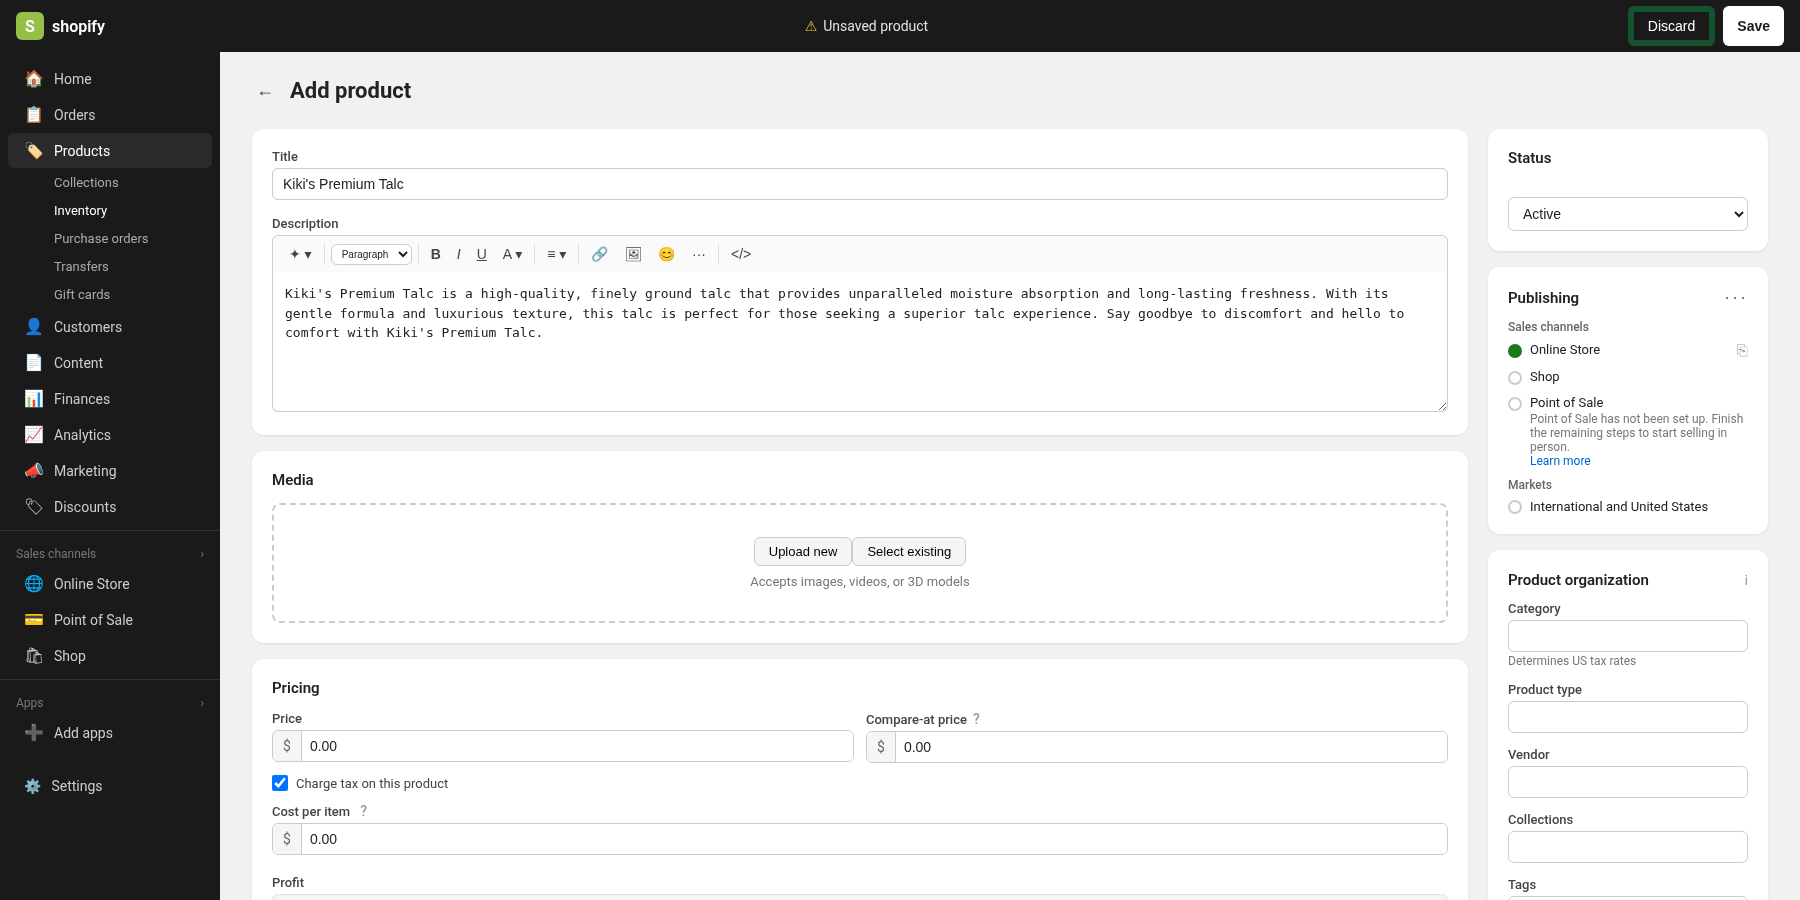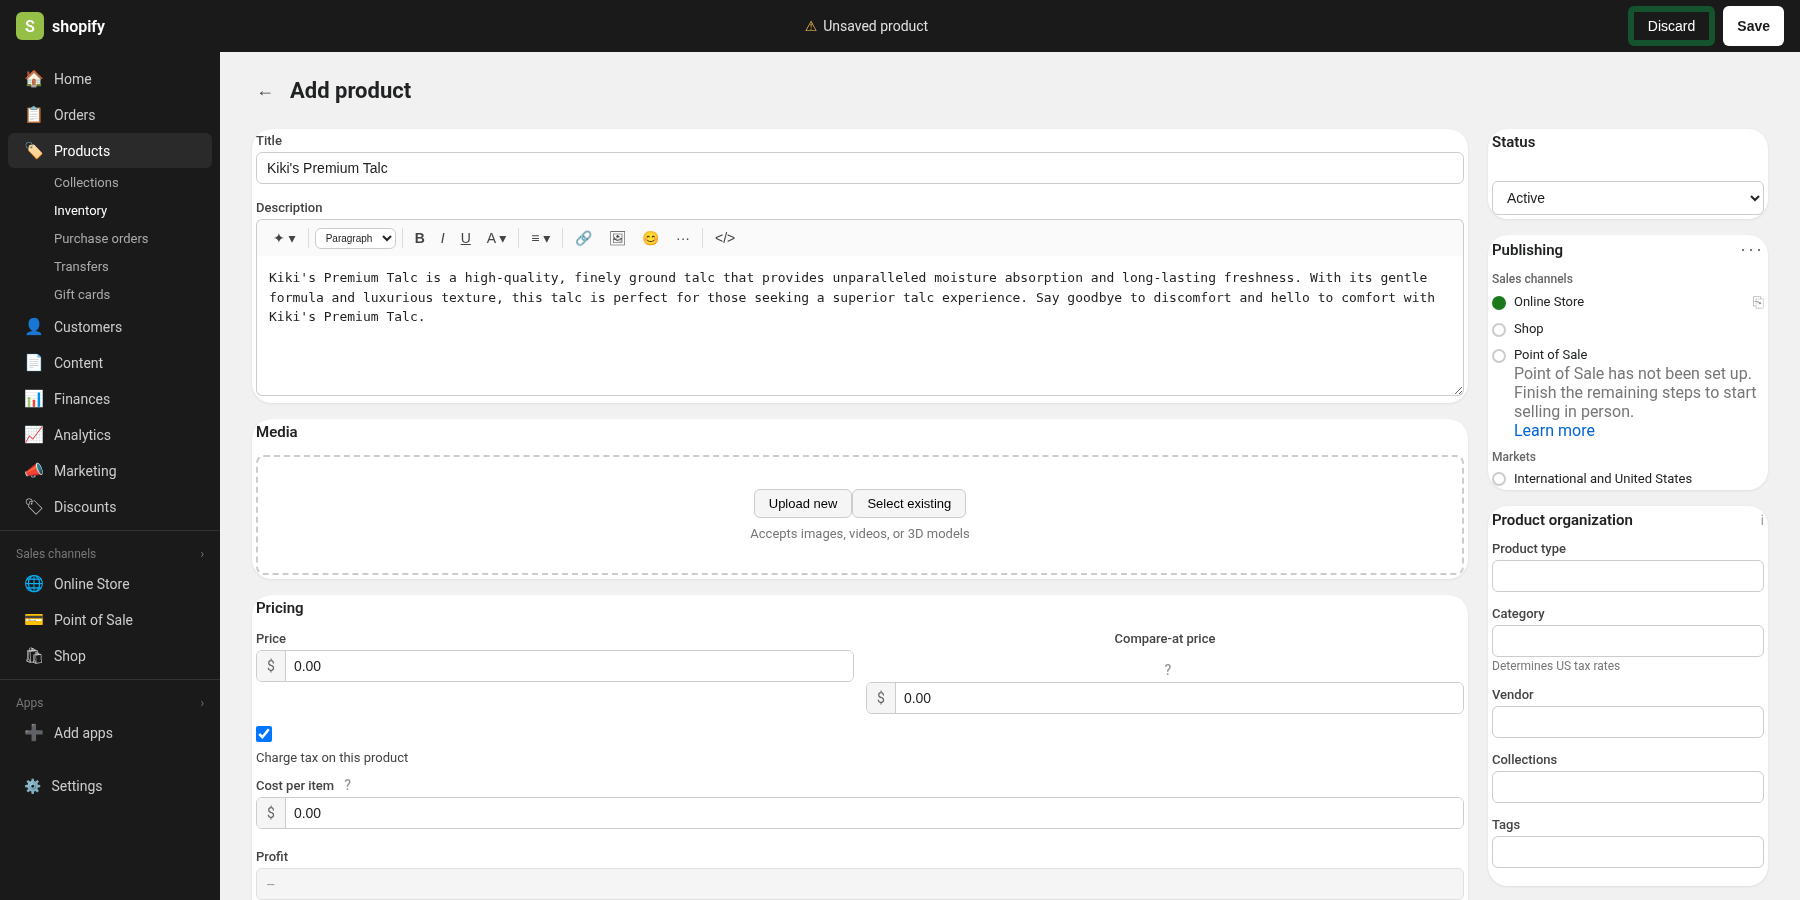--- a/index.html
+++ b/index.html
@@ -83,22 +83,22 @@
     }
     .back-btn { background: none; border: none; cursor: pointer; color: #444; font-size: 18px; padding: 4px; }
     .page-title { font-size: 22px; font-weight: 700; }
 
     .content-area { display: flex; gap: 20px; }
     .content-main { flex: 1; display: flex; flex-direction: column; gap: 16px; }
     .content-side { width: 280px; flex-shrink: 0; display: flex; flex-direction: column; gap: 16px; }
 
     .card {
       background: #fff;
-      border-radius: 20px;
-      padding: 4px;
+      border-radius: 12px;
+      padding: 20px;
       box-shadow: 0 1px 3px rgba(0,0,0,0.08);
     }
     .card-title { font-size: 15px; font-weight: 600; margin-bottom: 14px; }
 
     
     label { font-size: 13px; color: #444; display: block; margin-bottom: 4px; font-weight: 500; }
     input[type="text"], input[type="number"], select, textarea {
       width: 100%;
       border: 1px solid #ccc;
       border-radius: 6px;
@@ -169,21 +169,21 @@
       cursor: pointer;
       font-size: 13px;
     }
 
     
     .pricing-grid { display: grid; grid-template-columns: 1fr 1fr; gap: 12px; margin-bottom: 12px; }
     .input-with-prefix { display: flex; align-items: center; border: 1px solid #ccc; border-radius: 6px; overflow: hidden; }
     .input-prefix { padding: 7px 10px; background: #f5f5f5; color: #666; border-right: 1px solid #ccc; font-size: 14px; }
     .input-with-prefix input { border: none; border-radius: 0; flex: 1; outline: none; padding: 7px 8px; }
     .help-icon { color: #999; cursor: pointer; font-size: 14px; margin-left: 6px; }
-    .checkbox-row { display: flex; align-items: flex-start; gap: 8px; font-size: 13px; color: #444; margin: 8px 0 12px; flex-direction: column; }
+    .checkbox-row { display: flex; align-items: center; gap: 8px; font-size: 13px; color: #444; margin: 8px 0 12px; }
     .checkbox-row input[type="checkbox"] { width: 16px; height: 16px; cursor: pointer; }
     .cost-grid { display: grid; grid-template-columns: 1fr; gap: 20px; }
     .input-disabled {
       background: #f5f5f5;
       border: 1px solid #e0e0e0;
       border-radius: 6px;
       padding: 7px 10px;
       color: #999;
       font-size: 14px;
     }
@@ -195,21 +195,21 @@
     
     .publishing-header { display: flex; justify-content: space-between; align-items: center; margin-bottom: 12px; }
     .publishing-title { font-size: 15px; font-weight: 600; }
     .dots-btn { background: none; border: none; cursor: pointer; color: #666; font-size: 18px; letter-spacing: 2px; }
 
     .channels-label { font-size: 12px; color: #666; margin-bottom: 8px; font-weight: 500; }
     .channel-item { display: flex; align-items: flex-start; gap: 8px; margin-bottom: 10px; }
     .channel-dot { width: 14px; height: 14px; border-radius: 50%; border: 2px solid #ccc; flex-shrink: 0; margin-top: 2px; }
     .channel-dot.active { border-color: #1a7a1a; background: #1a7a1a; }
     .channel-name { font-size: 13px; color: #202223; }
-    .channel-note { font-size: 16px; color: #777; margin-top: 2px; }
+    .channel-note { font-size: 12px; color: #777; margin-top: 2px; }
     .channel-link { color: #0064d6; text-decoration: none; }
 
     .copy-icon { color: #999; font-size: 14px; margin-left: auto; cursor: pointer; }
 
     .markets-label { font-size: 12px; color: #666; margin-bottom: 6px; font-weight: 500; }
     .market-item { display: flex; align-items: center; gap: 8px; }
 
     
     .org-field { margin-bottom: 14px; }
     .org-field label { font-size: 13px; color: #444; margin-bottom: 4px; display: flex; align-items: center; gap: 4px; }
@@ -392,21 +392,21 @@
           <div class="card-title">Pricing</div>
           <div class="pricing-grid">
             <div>
               <label>Price</label>
               <div class="input-with-prefix">
                 <span class="input-prefix">$</span>
                 <input type="text" value="0.00" style="">
               </div>
             </div>
             <div>
-              <label style="display:flex;align-items:center;gap:16px;flex-direction:column;">
+              <label style="display:flex;align-items:center;gap:0;">
                 <span>Compare-at price</span>
                 <span class="help-icon">?</span>
               </label>
               <div class="input-with-prefix">
                 <span class="input-prefix">$</span>
                 <input type="text" value="0.00" style="">
               </div>
             </div>
           </div>
           <div class="checkbox-row">
@@ -493,31 +493,31 @@
           </div>
         </div>
 
         <div class="card">
           <div class="publishing-header">
             <span class="publishing-title">Product organization</span>
             <span style="color:#999;cursor:pointer;">ℹ</span>
           </div>
 
           <div class="org-field">
-            <label>Product type</label>
-            <input type="text" style="">
-          </div>
-
-          <div class="org-field">
             <label>Category</label>
             <input type="text" style="">
             <div class="tax-note">Determines US tax rates</div>
           </div>
 
           <div class="org-field">
+            <label>Product type</label>
+            <input type="text" style="">
+          </div>
+
+          <div class="org-field">
             <label>Vendor</label>
             <input type="text" style="">
           </div>
 
           <div class="org-field">
             <label>Collections</label>
             <input type="text" style="">
           </div>
 
           <div class="org-field">

